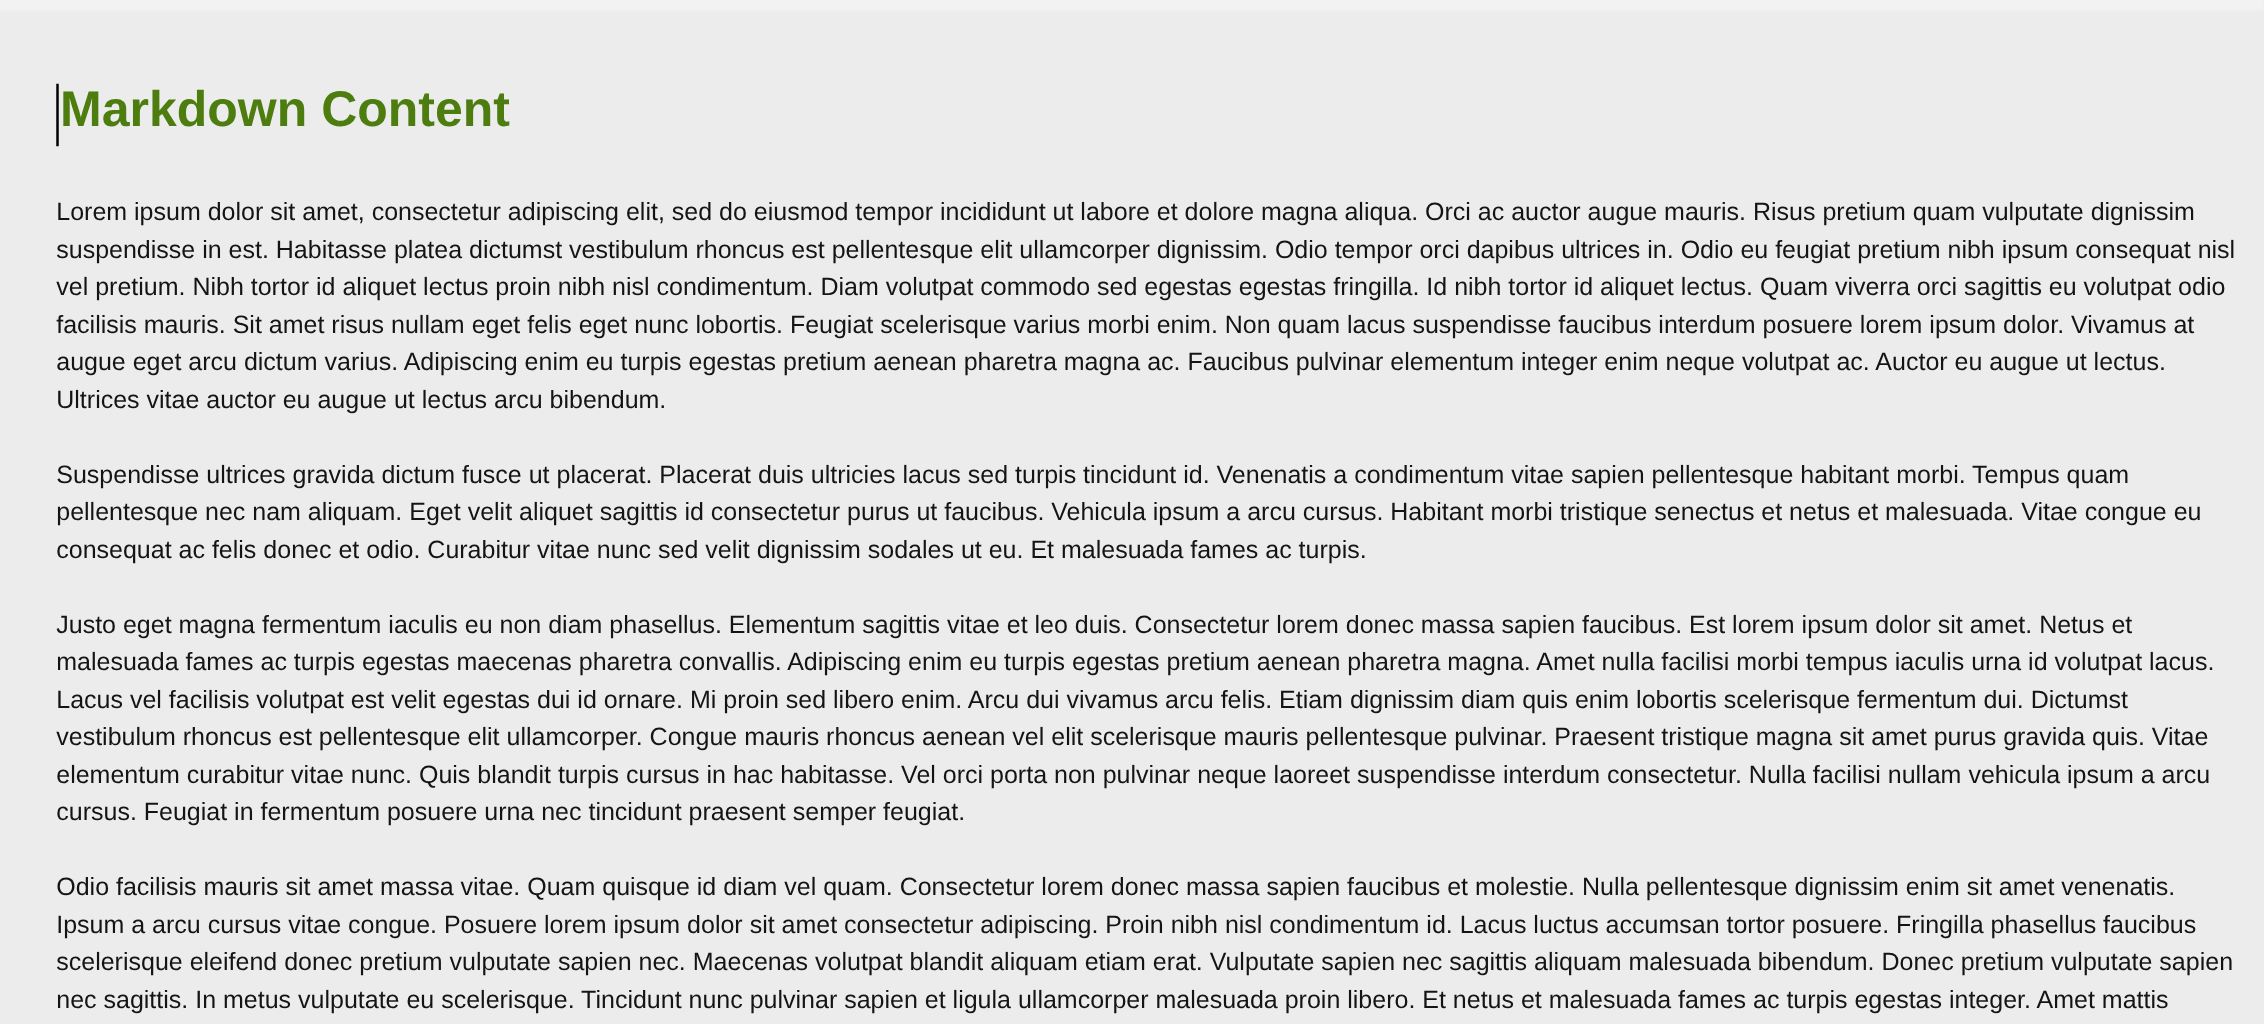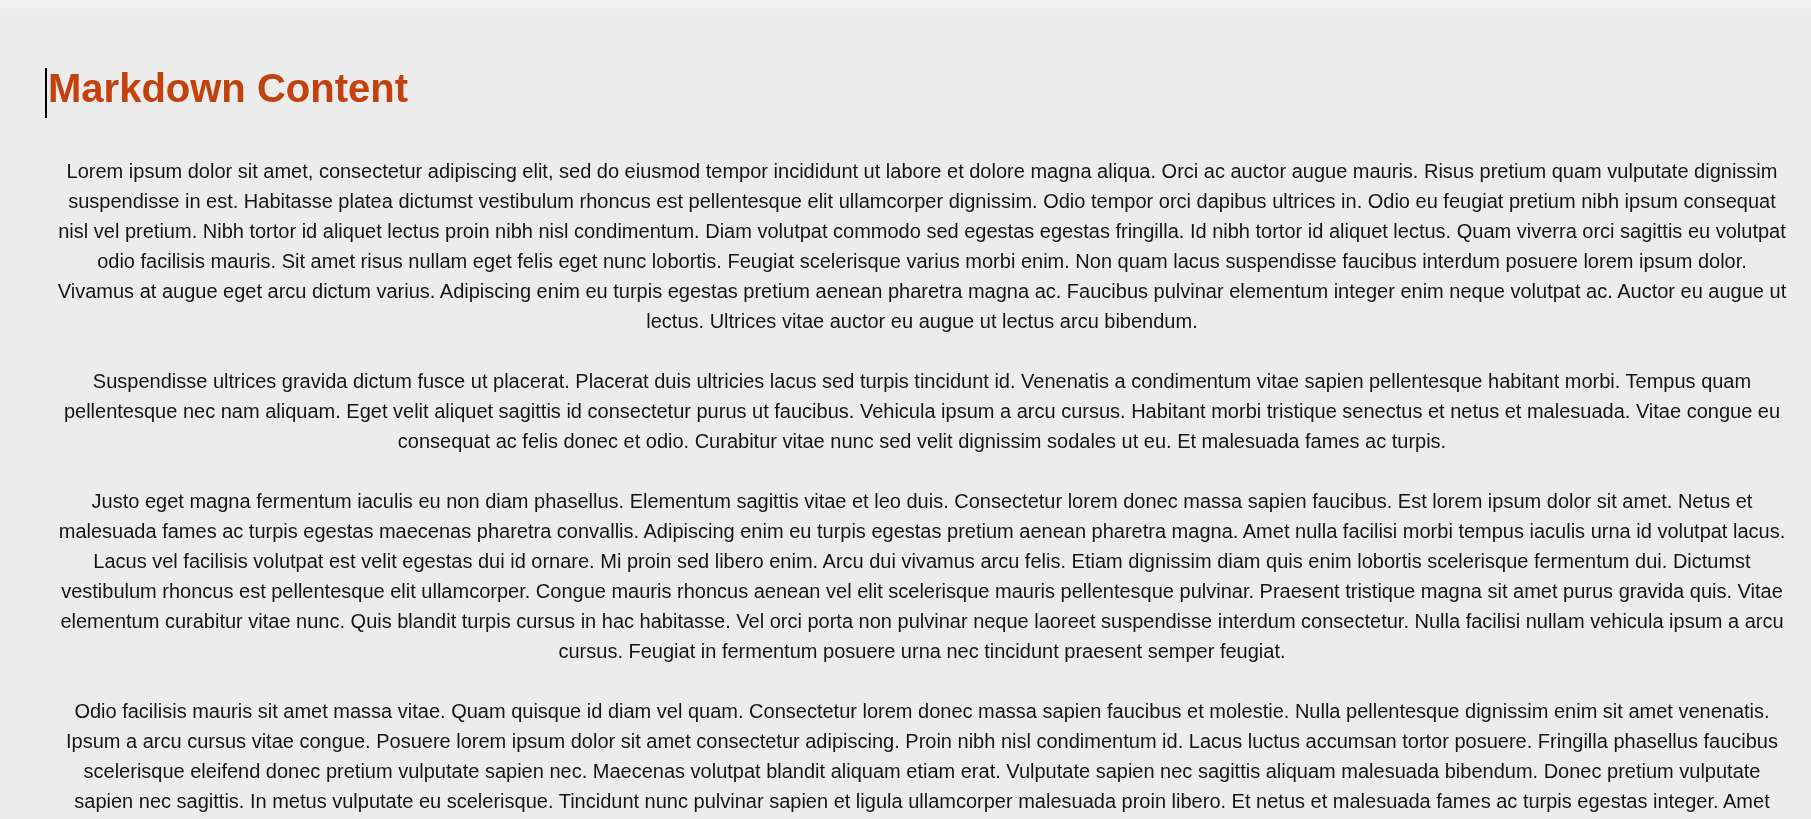--- a/index.html
+++ b/index.html
@@ -19,40 +19,39 @@
     background: #f2f2f2;
     border-bottom: 1px solid #ededed;
   }
   .content {
     padding: 34px 12px 0 45px;
   }
   h1.doc-title {
     font-size: 40px;
     line-height: 46px;
     font-weight: bold;
-    color: #c2410c;
+    color: #4d7c0f;
     margin: 22px 0 40px 0;
     letter-spacing: 0;
   }
   .caret {
     display: inline-block;
     width: 2px;
     height: 50px;
     background: #000;
     vertical-align: middle;
     margin-right: 1px;
     position: relative;
     top: 2px;
   }
   p.doc-paragraph {
     font-size: 20px;
     line-height: 30px;
-    margin: 30px 12px;
+    margin: 30px 0;
     color: #141414;
-    text-align: center;
   }
 </style>
 </head>
 <body>
 
 <div class="top-edge"></div>
 
 <div class="content">
   <h1 class="doc-title"><span class="caret"></span><span>Markdown Content</span></h1>
 

